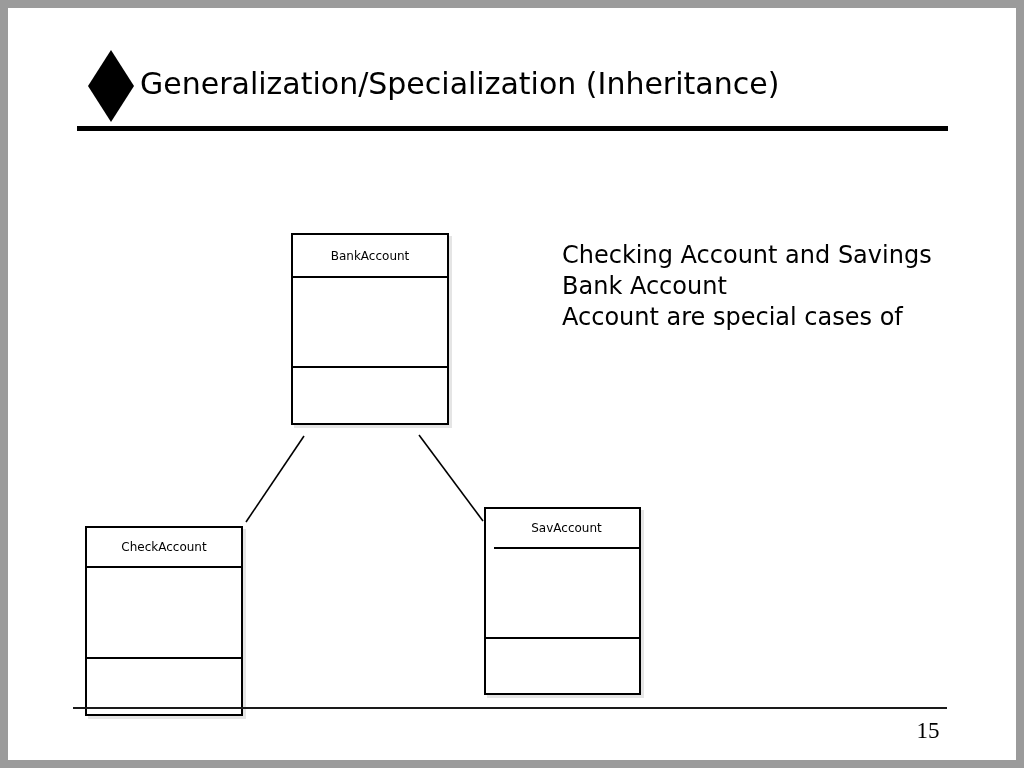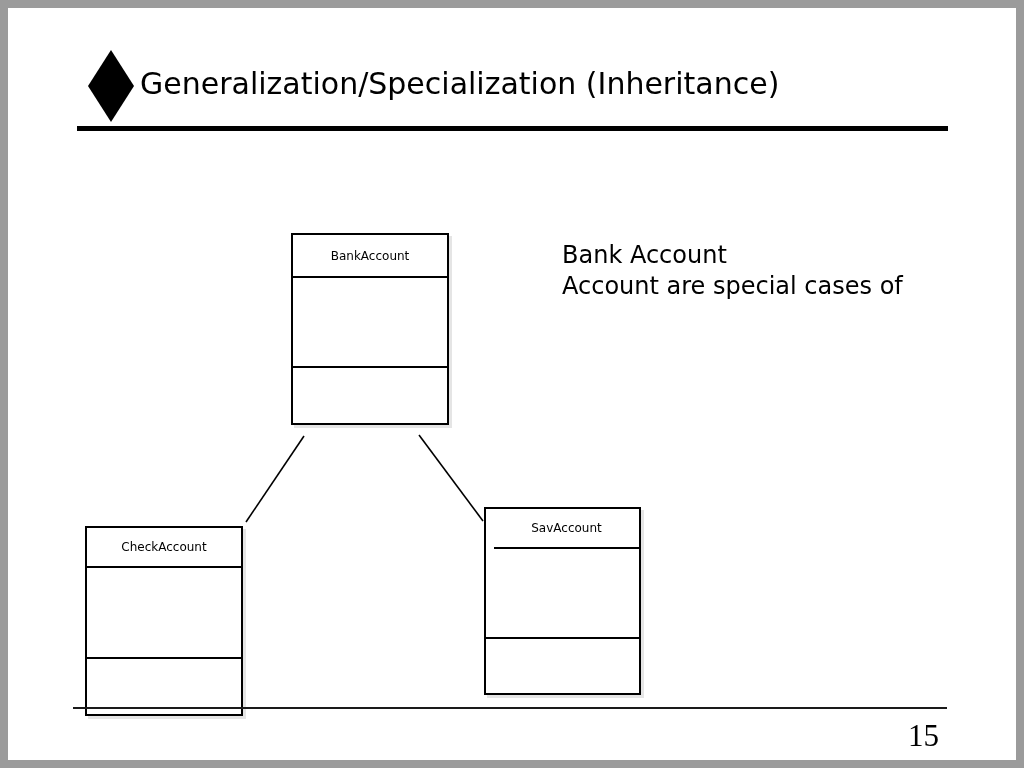--- a/index.html
+++ b/index.html
@@ -88,22 +88,23 @@
   .footer-rule {
     position: absolute;
     left: 65px; top: 699px;
     width: 874px; height: 2px;
     background: #1a1a1a;
   }
   .page-number {
     position: absolute;
     left: 900px; top: 710px;
     width: 40px;
+    text-align: center;
     font-family: "Liberation Serif", "DejaVu Serif", serif;
-    font-size: 31px;
+    font-size: 23px;
     color: #000;
   }
 </style>
 </head>
 <body>
 
 <div class="slide">
 
   <svg class="diamond-bullet" viewBox="0 0 46 72">
     <polygon points="23,0 46,36 23,72 0,36" fill="#000000"></polygon>
@@ -128,20 +129,21 @@
     <div class="op-compartment"></div>
   </div>
 
   <div class="uml-class" id="box-sav">
     <div class="name-compartment">SavAccount</div>
     <div class="attr-compartment"></div>
     <div class="op-compartment"></div>
   </div>
 
   <div class="annotation">
+    <div>Checking Account and Savings</div>
     <div>Bank Account</div>
     <div>Account are special cases of</div>
   </div>
 
   <div class="footer-rule"></div>
   <div class="page-number">15</div>
 
 </div>
 
 </body></html>

